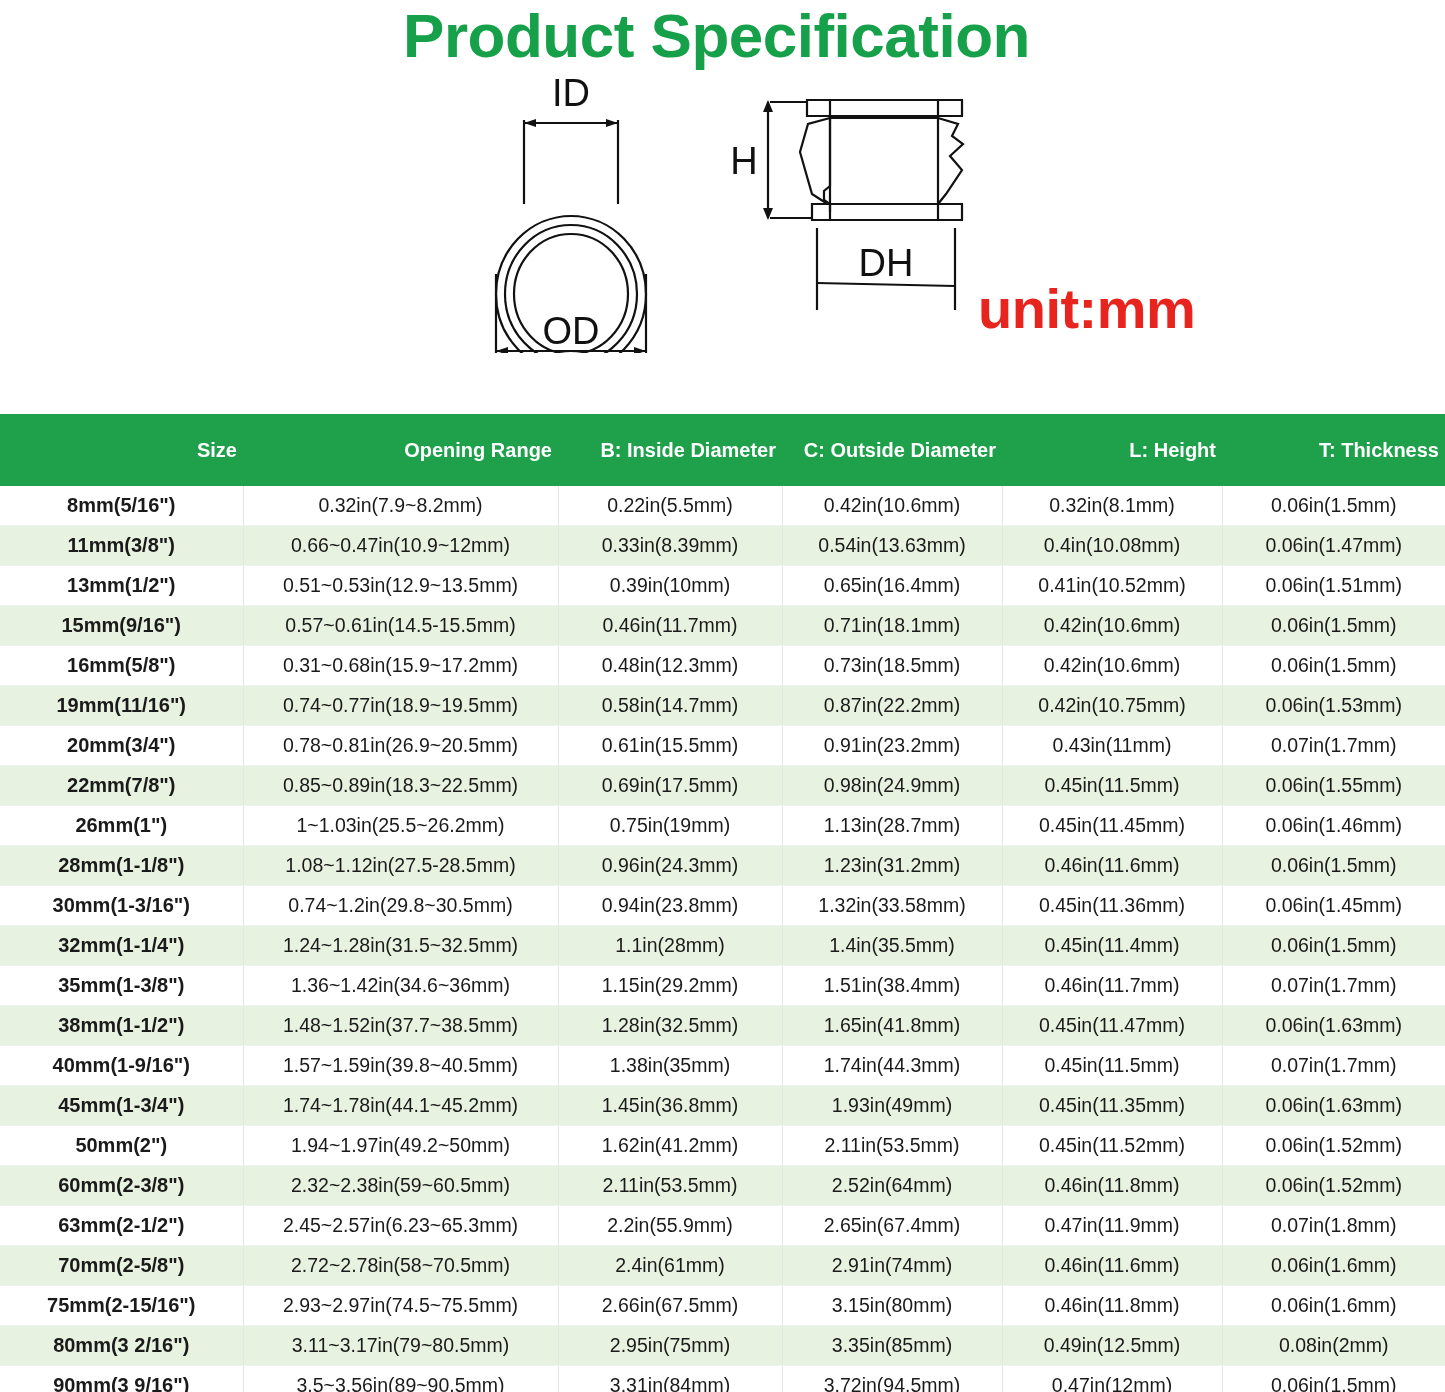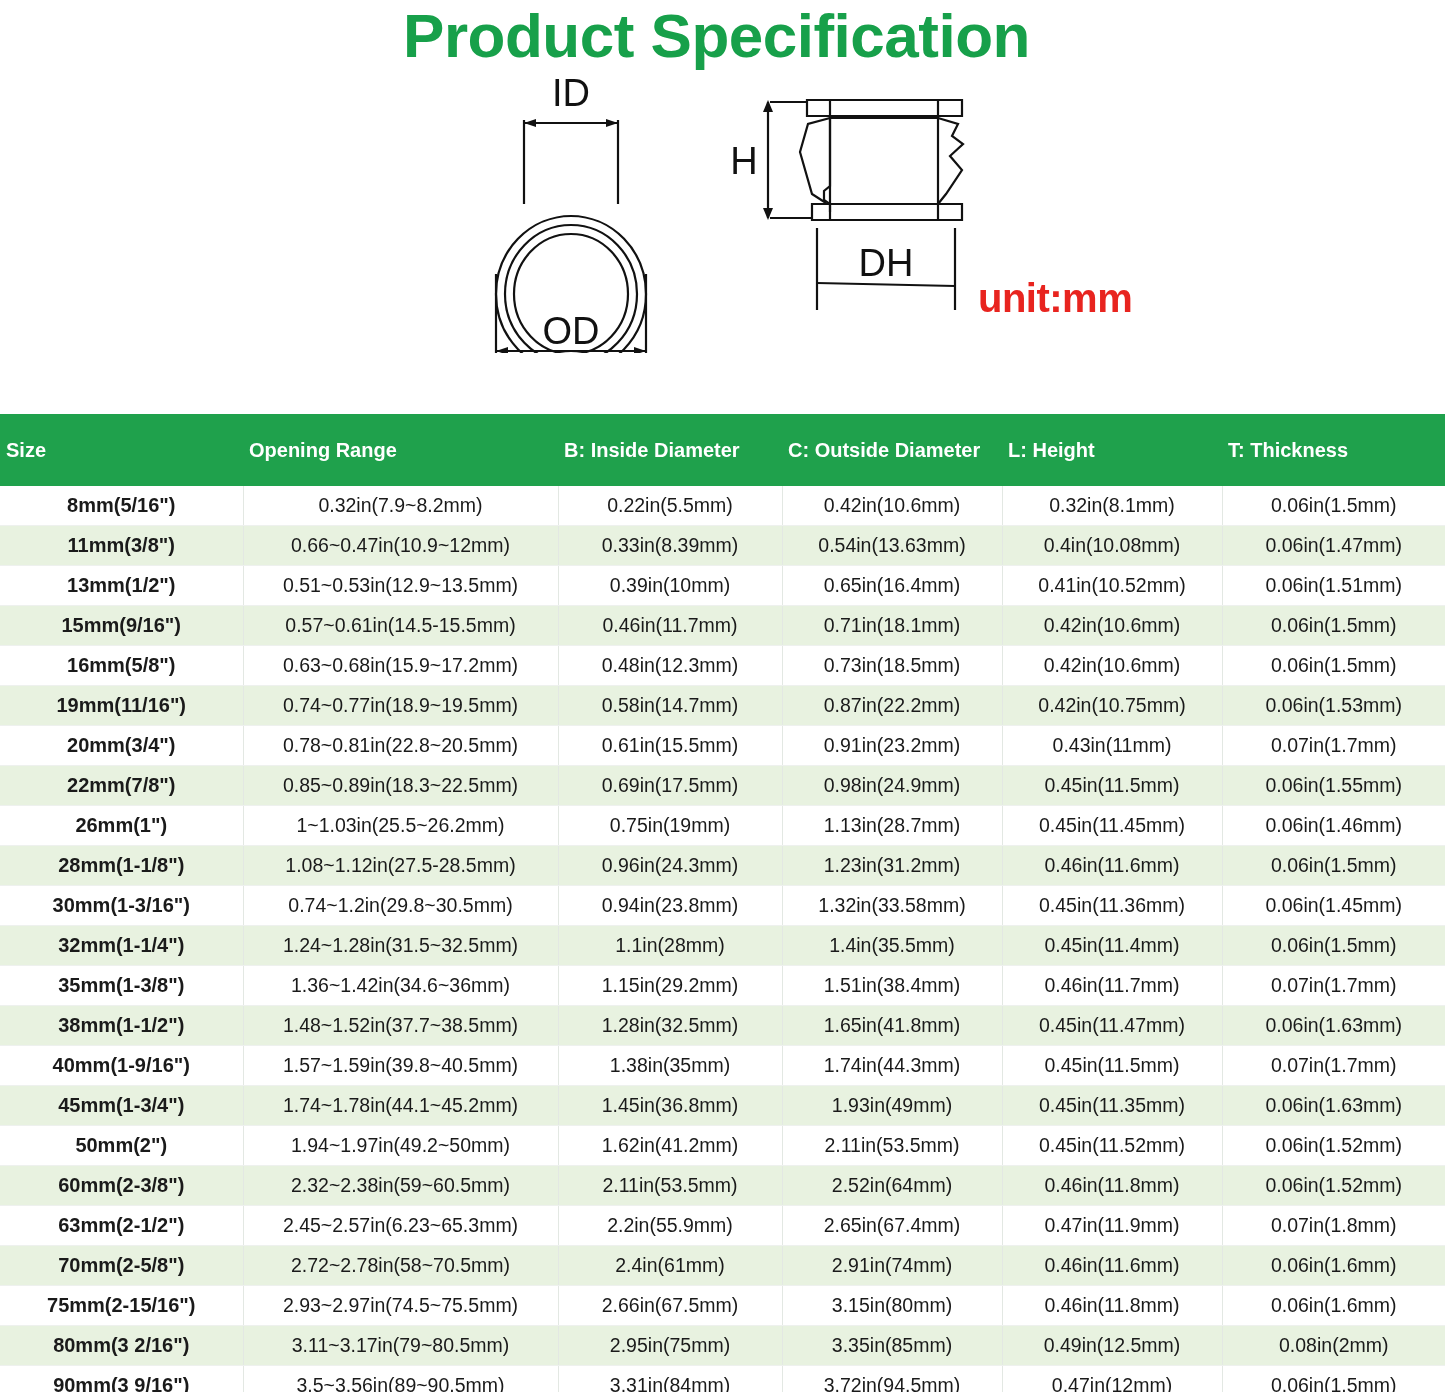--- a/index.html
+++ b/index.html
@@ -46,21 +46,21 @@
   }
   .diagram-svg {
     position: absolute;
     top: 0;
     left: 0;
   }
   .unit-label {
     position: absolute;
     left: 978px;
     top: 198px;
-    font-size: 40px;
+    font-size: 56px;
     font-weight: 700;
     color: #e8241f;
     letter-spacing: -0.5px;
     white-space: nowrap;
   }
 
   
   .sub-title {
     position: absolute;
     top: 368px;
@@ -93,21 +93,21 @@
   table.spec-table col.c4 { width: 220px; }
   table.spec-table col.c5 { width: 223px; }
 
   thead th {
     background: #1fa14c;
     color: #ffffff;
     font-size: 20px;
     font-weight: 700;
     height: 64px;
     padding: 4px 6px;
-    text-align: left;
+    text-align: right;
     vertical-align: middle;
     border: none;
     line-height: 26px;
     margin-left: 15px;
   }
   tbody td {
     font-size: 19.5px;
     height: 39px;
     padding: 0 6px;
     text-align: center;
@@ -245,37 +245,37 @@
           <tr class="even">
             <td class="size-cell">15mm(9/16")</td>
             <td>0.57~0.61in(14.5-15.5mm)</td>
             <td>0.46in(11.7mm)</td>
             <td>0.71in(18.1mm)</td>
             <td>0.42in(10.6mm)</td>
             <td>0.06in(1.5mm)</td>
           </tr>
           <tr class="odd">
             <td class="size-cell">16mm(5/8")</td>
-            <td>0.63~0.68in(15.9~17.2mm)</td>
+            <td>0.31~0.68in(15.9~17.2mm)</td>
             <td>0.48in(12.3mm)</td>
             <td>0.73in(18.5mm)</td>
             <td>0.42in(10.6mm)</td>
             <td>0.06in(1.5mm)</td>
           </tr>
           <tr class="even">
             <td class="size-cell">19mm(11/16")</td>
             <td>0.74~0.77in(18.9~19.5mm)</td>
             <td>0.58in(14.7mm)</td>
             <td>0.87in(22.2mm)</td>
             <td>0.42in(10.75mm)</td>
             <td>0.06in(1.53mm)</td>
           </tr>
           <tr class="odd">
             <td class="size-cell">20mm(3/4")</td>
-            <td>0.78~0.81in(22.8~20.5mm)</td>
+            <td>0.78~0.81in(26.9~20.5mm)</td>
             <td>0.61in(15.5mm)</td>
             <td>0.91in(23.2mm)</td>
             <td>0.43in(11mm)</td>
             <td>0.07in(1.7mm)</td>
           </tr>
           <tr class="even">
             <td class="size-cell">22mm(7/8")</td>
             <td>0.85~0.89in(18.3~22.5mm)</td>
             <td>0.69in(17.5mm)</td>
             <td>0.98in(24.9mm)</td>

